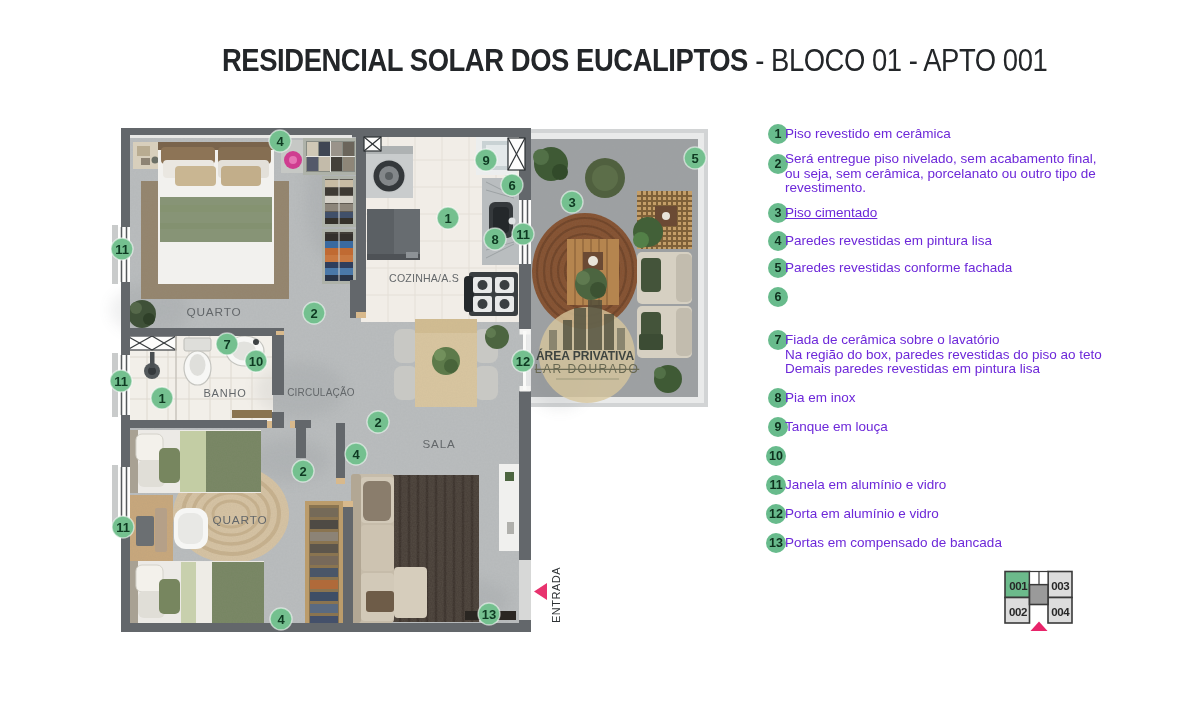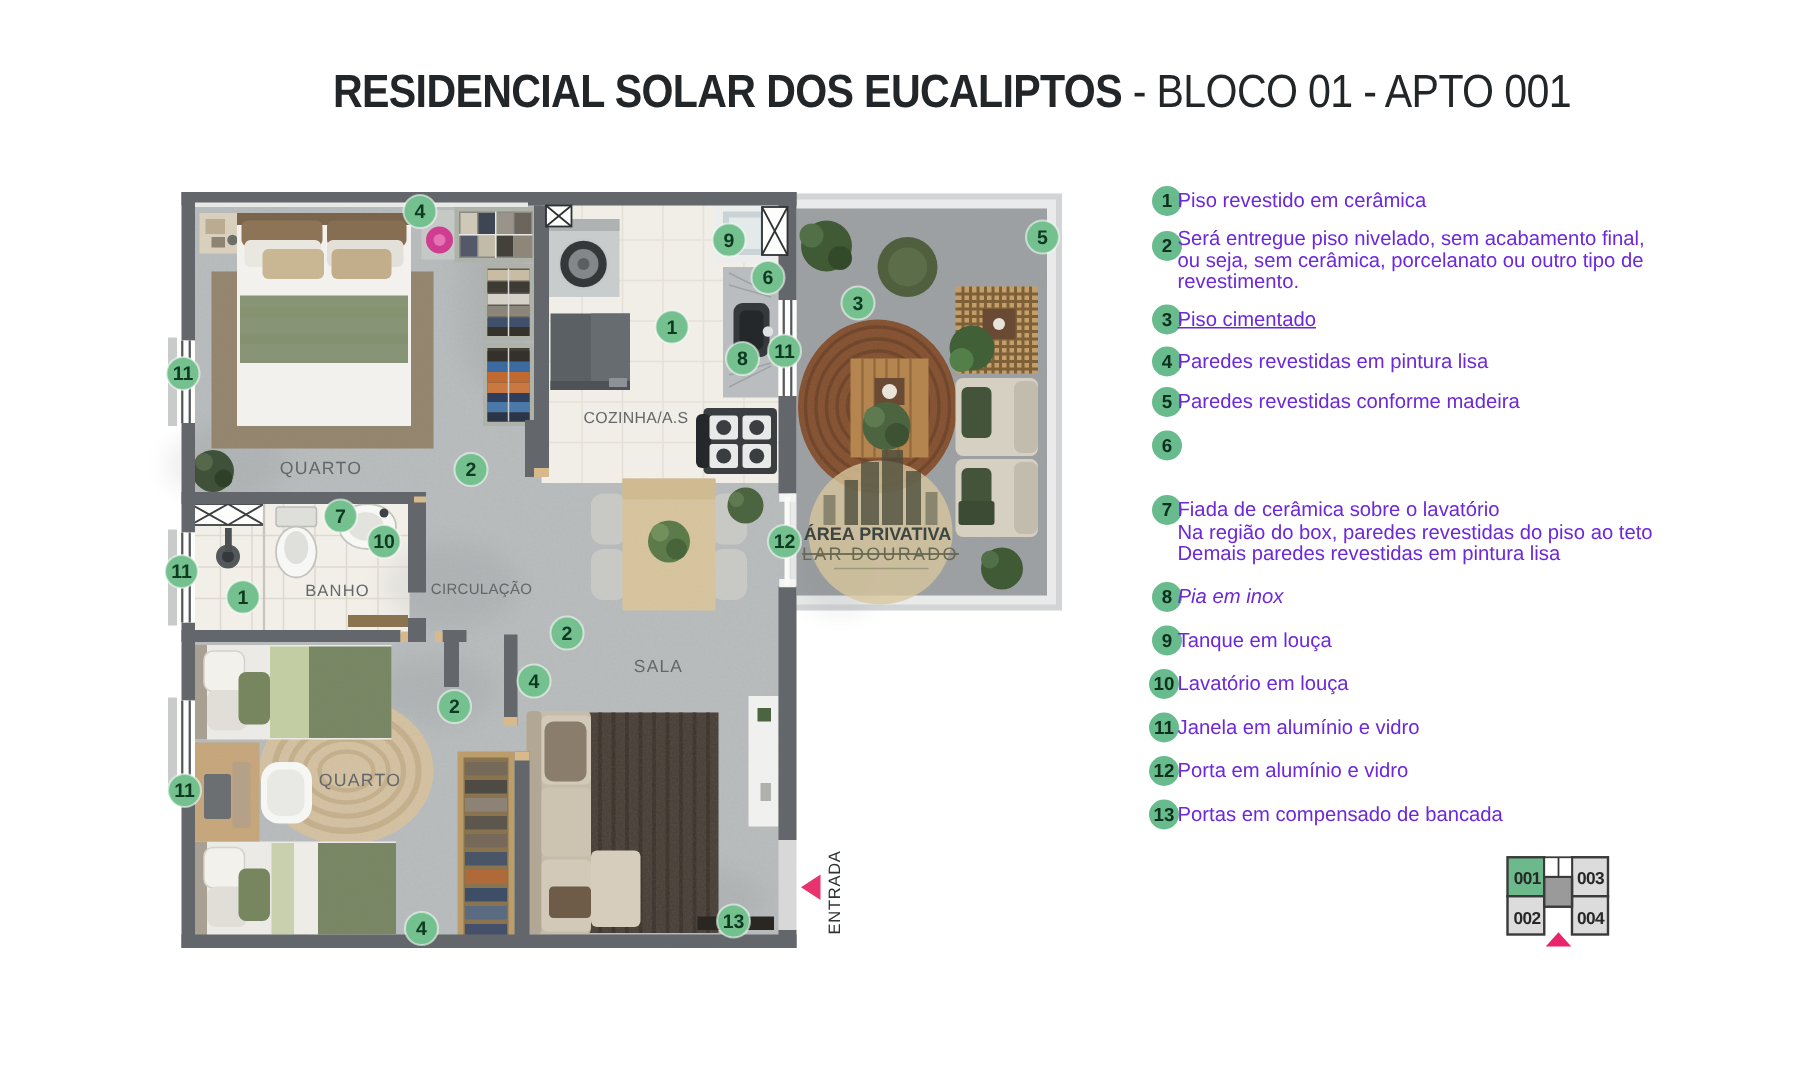--- a/index.html
+++ b/index.html
@@ -20,30 +20,29 @@
 
   <div class="lc" style="left:768px;top:124px;">1</div>
   <div class="lt" style="top:127px;">Piso revestido em cerâmica</div>
   <div class="lc" style="left:768px;top:154px;">2</div>
   <div class="lt" style="top:152px;">Será entregue piso nivelado, sem acabamento final, ou seja, sem cerâmica, porcelanato ou outro tipo de revestimento.</div>
   <div class="lc" style="left:768px;top:203px;">3</div>
   <div class="lt" style="top:206px;text-decoration:underline;">Piso cimentado</div>
   <div class="lc" style="left:768px;top:231px;">4</div>
   <div class="lt" style="top:234px;">Paredes revestidas em pintura lisa</div>
   <div class="lc" style="left:768px;top:258px;">5</div>
-  <div class="lt" style="top:261px;">Paredes revestidas conforme madeira</div>
+  <div class="lt" style="top:261px;">Paredes revestidas conforme fachada</div>
   <div class="lc" style="left:768px;top:287px;">6</div>
   <div class="lc" style="left:768px;top:330px;">7</div>
   <div class="lt" style="top:333px;">Fiada de cerâmica sobre o lavatório<br>Na região do box, paredes revestidas do piso ao teto<br>Demais paredes revestidas em pintura lisa</div>
   <div class="lc" style="left:768px;top:388px;">8</div>
-  <div class="lt" style="top:391px;font-style:italic;">Pia em inox</div>
+  <div class="lt" style="top:391px;">Pia em inox</div>
   <div class="lc" style="left:768px;top:417px;">9</div>
   <div class="lt" style="top:420px;">Tanque em louça</div>
   <div class="lc" style="left:766px;top:446px;">10</div>
-  <div class="lt" style="top:449px;">Lavatório em louça</div>
   <div class="lc" style="left:766px;top:475px;">11</div>
   <div class="lt" style="top:478px;">Janela em alumínio e vidro</div>
   <div class="lc" style="left:766px;top:504px;">12</div>
   <div class="lt" style="top:507px;">Porta em alumínio e vidro</div>
   <div class="lc" style="left:766px;top:533px;">13</div>
   <div class="lt" style="top:536px;">Portas em compensado de bancada</div>
 
   <svg id="plan" width="1200" height="720" viewBox="0 0 1200 720" style="position:absolute;left:0;top:0;">
     <defs>
       <filter id="noise" x="0" y="0" width="100%" height="100%">

